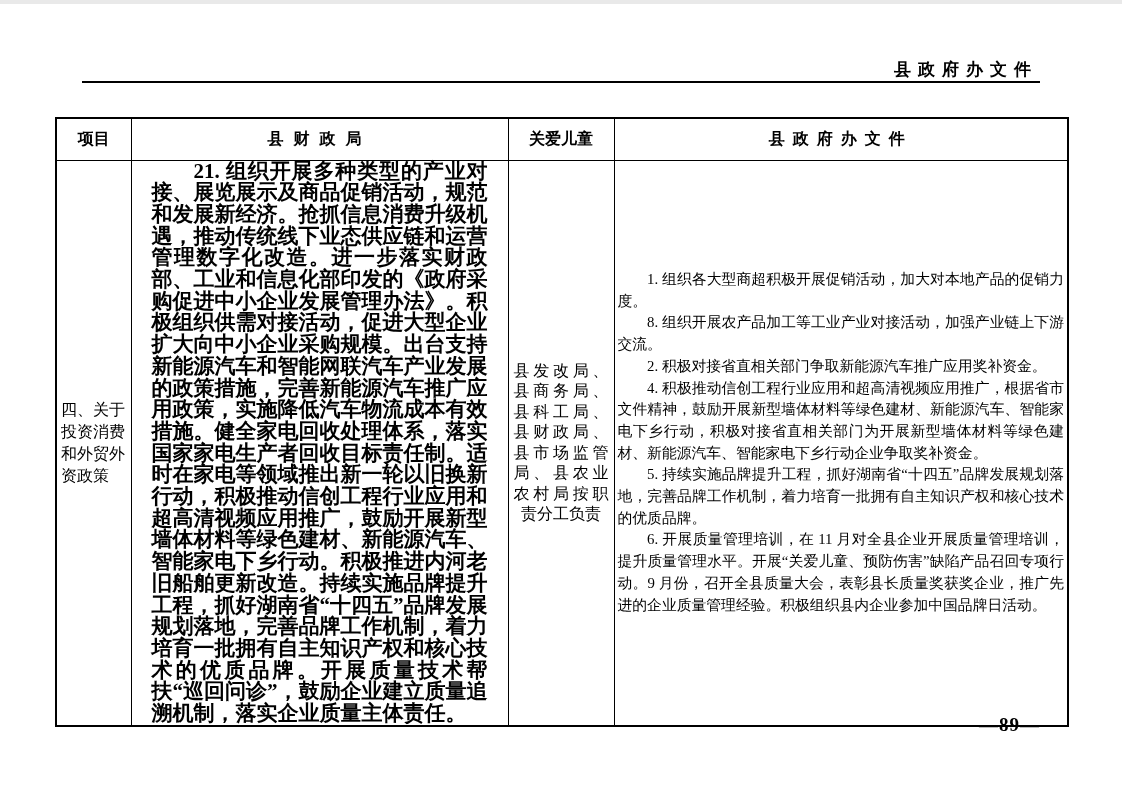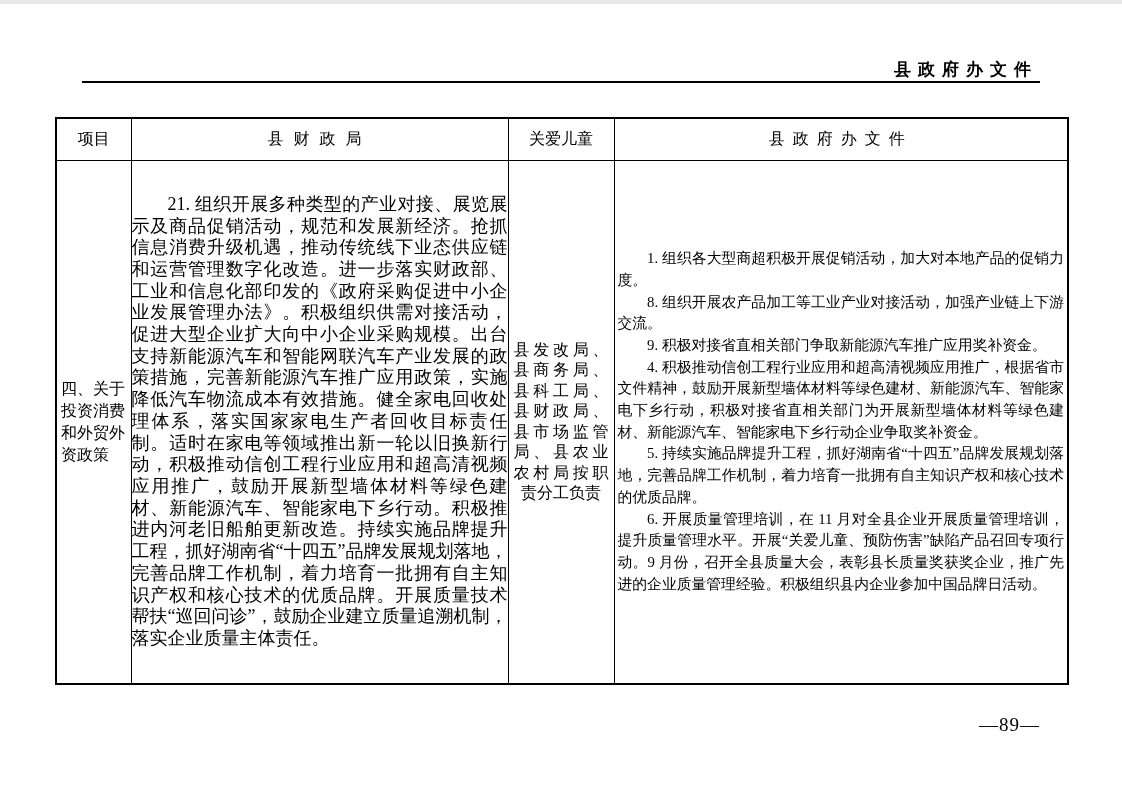--- a/index.html
+++ b/index.html
@@ -44,38 +44,39 @@
     border: 2px solid #000;
   }
   table.policy-table th,
   table.policy-table td {
     border: 1px solid #000;
     vertical-align: middle;
   }
   thead th {
     height: 42px;
     font-size: 16px;
-    font-weight: normal;
+    font-weight: bold;
     text-align: center;
     white-space: nowrap;
   }
   th.sp-wide  { letter-spacing: 10px; }
   th.sp-med   { letter-spacing: 8px; }
   tbody td { height: 524px; }
   td.cell-project {
     padding: 18px 4px;
     font-size: 16px;
     line-height: 22px;
     text-align: left;
   }
   td.cell-policy {
-    padding: 0 0;
-    font-size: 18px;
+    padding: 0 20px;
+    font-size: 21px;
     line-height: 21.7px;
     text-align: justify;
+    font-weight: bold;
   }
   td.cell-policy p { text-indent: 2em; }
   td.cell-unit {
     padding: 0 5px;
     font-size: 16px;
     line-height: 20.5px;
     text-align: justify;
     text-align-last: center;
   }
   td.cell-measures {
@@ -83,21 +84,21 @@
     font-size: 14.8px;
     line-height: 21.7px;
     text-align: justify;
   }
   td.cell-measures p { text-indent: 2em; }
   .page-number {
     position: absolute;
     top: 710px;
     right: 82px;
     font-size: 19px;
-    font-weight: normal;
+    font-weight: bold;
     letter-spacing: 1px;
     white-space: nowrap;
     text-align: center;
   }
 </style>
 </head>
 <body>
 
 <div class="page">
 
@@ -127,21 +128,21 @@
         </td>
         <td class="cell-policy">
           <p>21. 组织开展多种类型的产业对接、展览展示及商品促销活动，规范和发展新经济。抢抓信息消费升级机遇，推动传统线下业态供应链和运营管理数字化改造。进一步落实财政部、工业和信息化部印发的《政府采购促进中小企业发展管理办法》。积极组织供需对接活动，促进大型企业扩大向中小企业采购规模。出台支持新能源汽车和智能网联汽车产业发展的政策措施，完善新能源汽车推广应用政策，实施降低汽车物流成本有效措施。健全家电回收处理体系，落实国家家电生产者回收目标责任制。适时在家电等领域推出新一轮以旧换新行动，积极推动信创工程行业应用和超高清视频应用推广，鼓励开展新型墙体材料等绿色建材、新能源汽车、智能家电下乡行动。积极推进内河老旧船舶更新改造。持续实施品牌提升工程，抓好湖南省“十四五”品牌发展规划落地，完善品牌工作机制，着力培育一批拥有自主知识产权和核心技术的优质品牌。开展质量技术帮扶“巡回问诊”，鼓励企业建立质量追溯机制，落实企业质量主体责任。</p>
         </td>
         <td class="cell-unit">
           <div>县发改局、县商务局、县科工局、县财政局、县市场监管局、县农业农村局按职责分工负责</div>
         </td>
         <td class="cell-measures">
           <p>1. 组织各大型商超积极开展促销活动，加大对本地产品的促销力度。</p>
           <p>8. 组织开展农产品加工等工业产业对接活动，加强产业链上下游交流。</p>
-          <p>9. 积极对接省直相关部门争取新能源汽车推广应用奖补资金。</p>
+          <p>2. 积极对接省直相关部门争取新能源汽车推广应用奖补资金。</p>
           <p>4. 积极推动信创工程行业应用和超高清视频应用推广，根据省市文件精神，鼓励开展新型墙体材料等绿色建材、新能源汽车、智能家电下乡行动，积极对接省直相关部门为开展新型墙体材料等绿色建材、新能源汽车、智能家电下乡行动企业争取奖补资金。</p>
           <p>5. 持续实施品牌提升工程，抓好湖南省“十四五”品牌发展规划落地，完善品牌工作机制，着力培育一批拥有自主知识产权和核心技术的优质品牌。</p>
           <p>6. 开展质量管理培训，在 11 月对全县企业开展质量管理培训，提升质量管理水平。开展“关爱儿童、预防伤害”缺陷产品召回专项行动。9 月份，召开全县质量大会，表彰县长质量奖获奖企业，推广先进的企业质量管理经验。积极组织县内企业参加中国品牌日活动。</p>
         </td>
       </tr>
     </tbody>
   </table>
 
   <div class="page-number">—89—</div>
 

